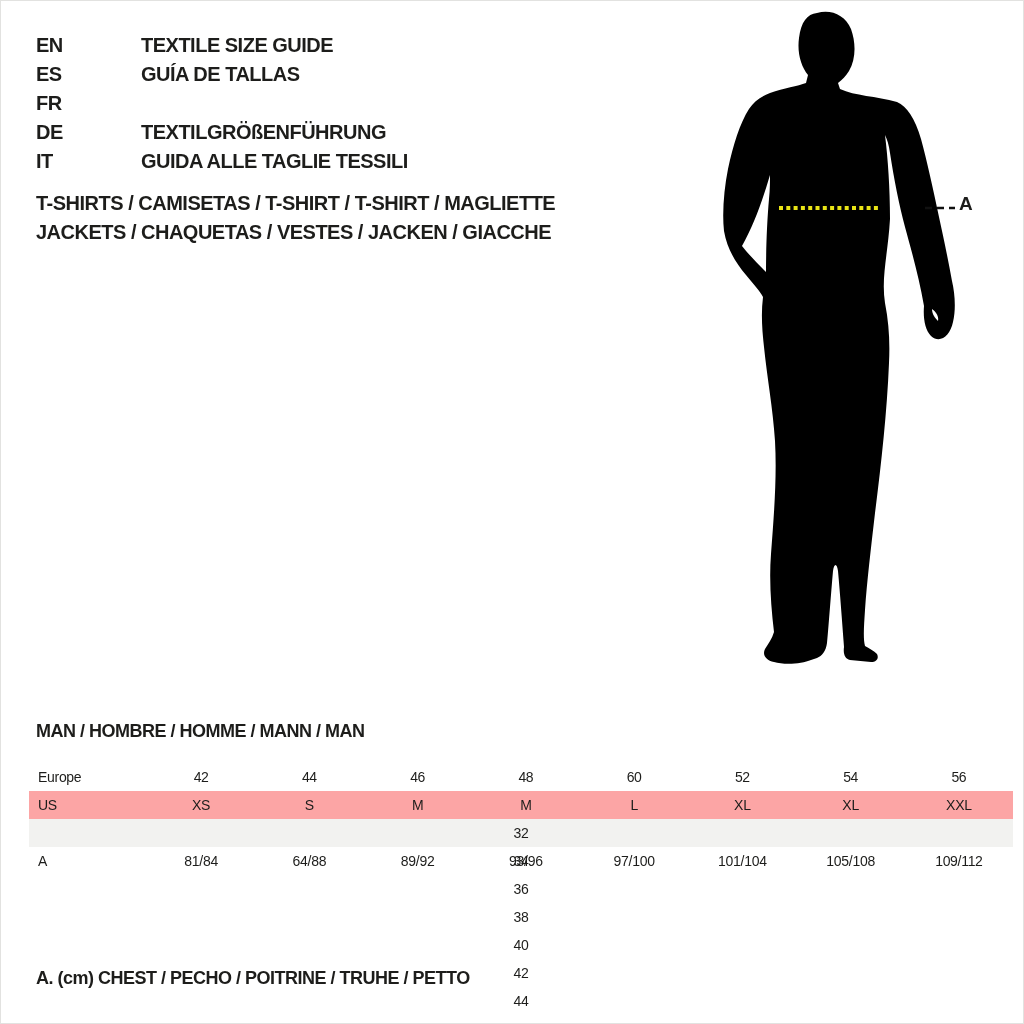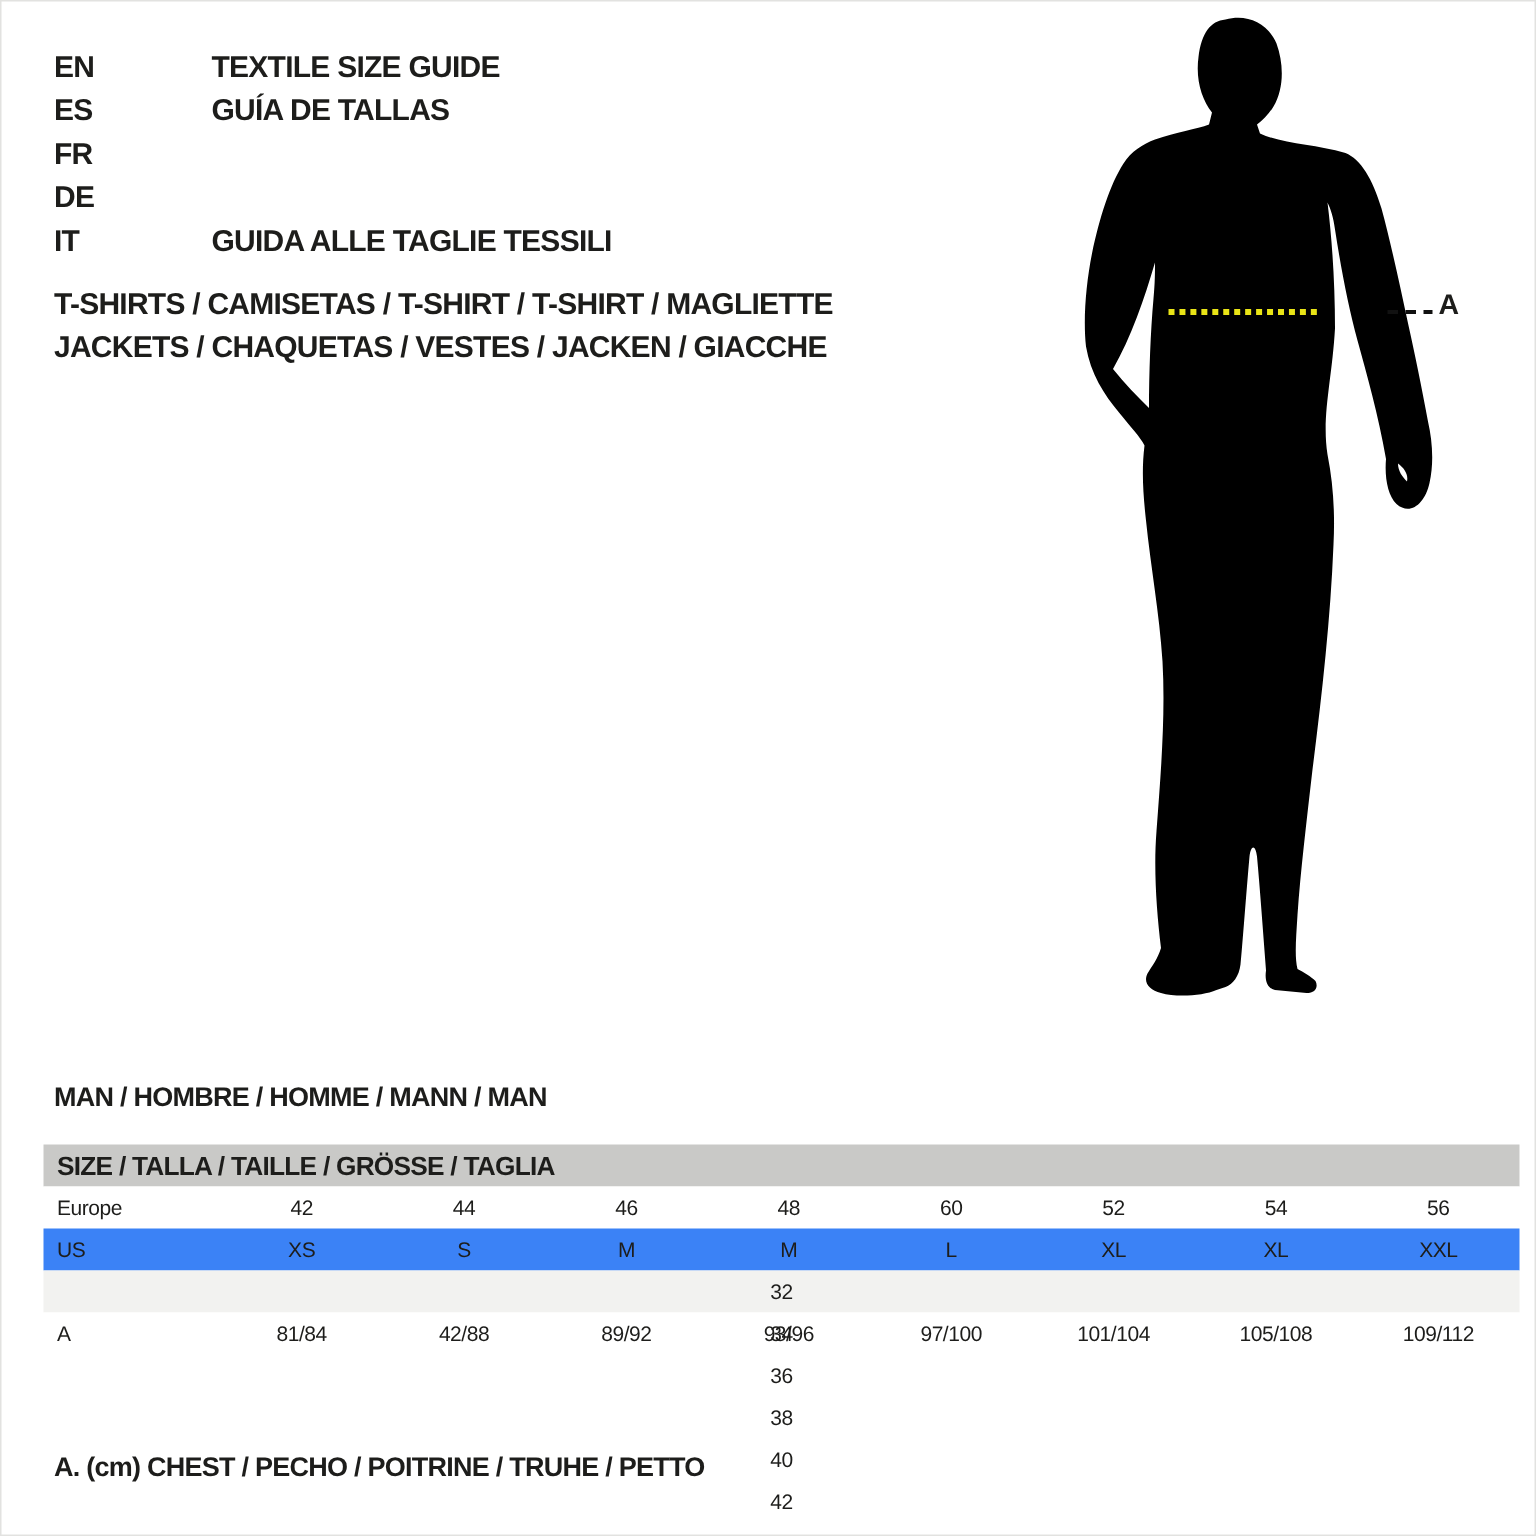--- a/index.html
+++ b/index.html
@@ -33,21 +33,21 @@
   
   .size-table{position:absolute;left:28px;top:762px;width:984px;}
   .thead{
     background:#c9c9c7;
     height:28px;line-height:28px;
     font-weight:bold;font-size:17.5px;letter-spacing:-0.5px;
     padding-left:9px;box-sizing:border-box;
   }
   .trow{display:flex;height:28px;line-height:28px;font-size:14px;letter-spacing:-0.3px;}
   .trow.band-a{background:#ffffff;}
-  .trow.band-b{background:#3b82f6;}
+  .trow.band-b{background:#fca5a5;}
   .trow.band-c{background:#f2f2f0;flex-direction:column;}
   .tlabel{width:118px;padding-left:9px;box-sizing:border-box;}
   .tcell{flex:1;text-align:center;}
   
   .footnote{position:absolute;left:35px;top:934px;font-weight:bold;font-size:18px;letter-spacing:-0.5px;white-space:nowrap;margin-top:33px;}
 </style>
 </head>
 <body>
 
 <div class="canvas">
@@ -59,20 +59,21 @@
     </div>
     <div class="lang-row">
       <span class="lang-code">ES</span>
       <span class="lang-label">GUÍA DE TALLAS</span>
     </div>
     <div class="lang-row">
       <span class="lang-code">FR</span>
     </div>
     <div class="lang-row">
       <span class="lang-code">DE</span>
+      <span class="lang-label">TEXTILGRÖßENFÜHRUNG</span>
     </div>
     <div class="lang-row">
       <span class="lang-code">IT</span>
       <span class="lang-label">GUIDA ALLE TAGLIE TESSILI</span>
     </div>
   </div>
 
   <div class="cat-block">
     <div class="cat-line">T-SHIRTS / CAMISETAS / T-SHIRT / T-SHIRT / MAGLIETTE</div>
     <div class="cat-line">JACKETS / CHAQUETAS / VESTES / JACKEN / GIACCHE</div>
@@ -139,21 +140,20 @@
                Z" fill="#000000"></path>
       <line x1="66" y1="199" x2="168" y2="199" stroke-width="4" stroke-dasharray="4 3.3" stroke="#e9e416"></line>
       <line x1="212" y1="199" x2="242" y2="199" stroke-width="2.6" stroke-dasharray="7 5" stroke="#111111"></line>
     </svg>
     <span class="measure-a">A</span>
   </div>
 
   <div class="man-heading">MAN / HOMBRE / HOMME / MANN / MAN</div>
 
   <div class="size-table">
-    <div class="thead">SIZE / TALLA / TAILLE / GRÖSSE / TAGLIA</div>
 
     <div class="trow band-a">
       <span class="tlabel">Europe</span>
       <span class="tcell">42</span>
       <span class="tcell">44</span>
       <span class="tcell">46</span>
       <span class="tcell">48</span>
       <span class="tcell">60</span>
       <span class="tcell">52</span>
       <span class="tcell">54</span>
@@ -180,21 +180,21 @@
       <span class="tcell">38</span>
       <span class="tcell">40</span>
       <span class="tcell">42</span>
       <span class="tcell">44</span>
       <span class="tcell">46</span>
     </div>
 
     <div class="trow band-a">
       <span class="tlabel">A</span>
       <span class="tcell">81/84</span>
-      <span class="tcell">42/88</span>
+      <span class="tcell">64/88</span>
       <span class="tcell">89/92</span>
       <span class="tcell">93/96</span>
       <span class="tcell">97/100</span>
       <span class="tcell">101/104</span>
       <span class="tcell">105/108</span>
       <span class="tcell">109/112</span>
     </div>
   </div>
 
   <div class="footnote">A. (cm) CHEST / PECHO / POITRINE / TRUHE / PETTO</div>

